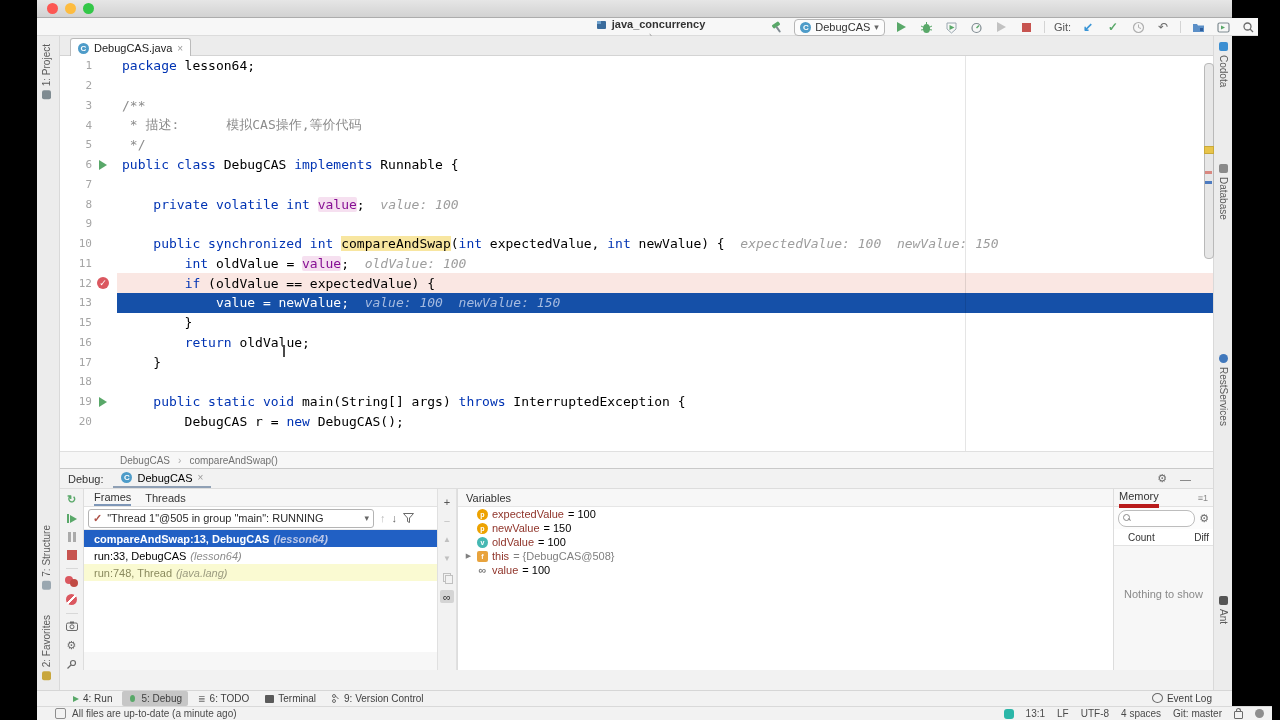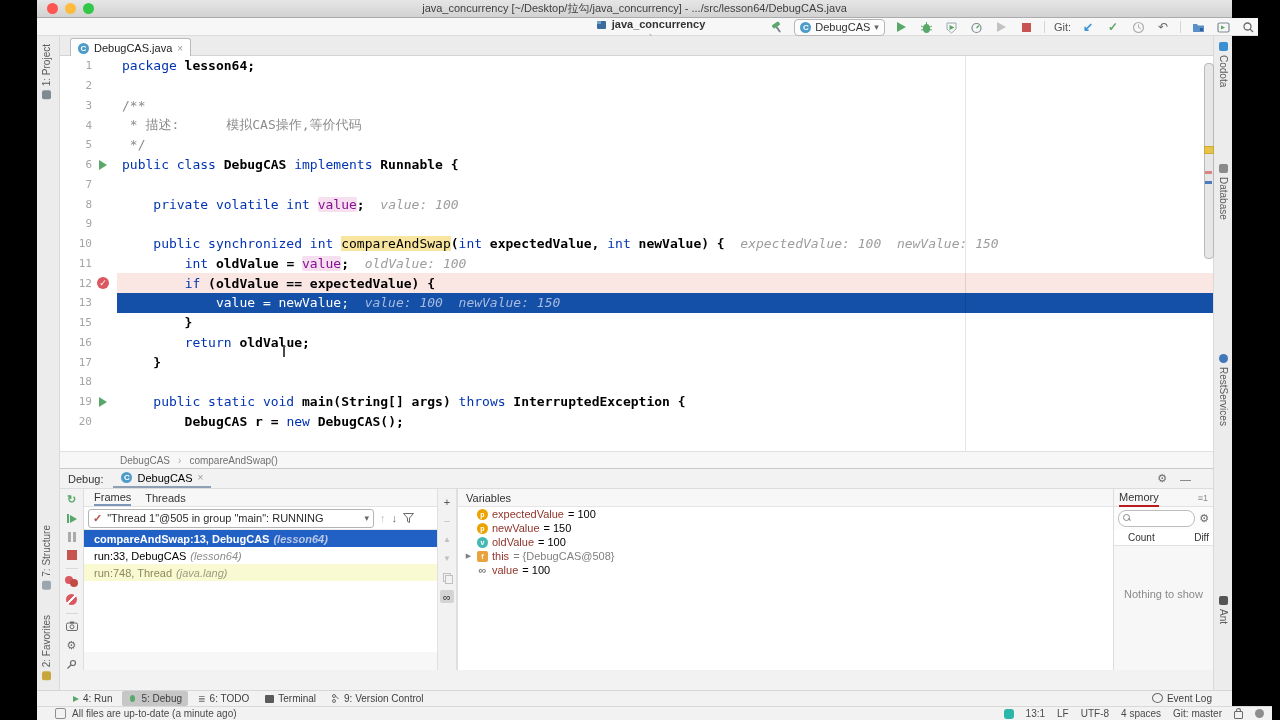--- a/index.html
+++ b/index.html
@@ -43,21 +43,21 @@
   #editor{left:23px;top:56px;width:1153px;height:395px;background:#FFF;overflow:hidden;}
   .code-line{display:flex;height:19.75px;align-items:center;}
   .gut{width:57px;flex:0 0 57px;display:flex;align-items:center;height:100%;}
   .gut .num{width:32px;text-align:right;font-family:"DejaVu Sans Mono",monospace;font-size:11px;color:#A5A5A5;}
   .gut .gic{width:22px;display:flex;justify-content:center;align-items:center;}
   .codearea{flex:1;height:100%;display:flex;align-items:center;white-space:pre;
             font-family:"DejaVu Sans Mono",monospace;font-size:13px;color:#000;padding-left:5px;}
   .hl-bp .codearea{background:#FAE7E3;}
   .hl-exec .codearea{background:#1550A8;}
   .tk-k{color:#0033B3;}
-  .tk-p{color:#000;font-weight:bold;}
+  .tk-p{color:#000;}
   .tk-c{color:#8C8C8C;}
   .tk-s{color:#067D17;}
   .tk-f,.tk-fh{color:#871094;}
   .tk-fh{background:#F6E0F0;border-radius:2px;}
   .tk-mh{background:#F8E6A0;}
   .tk-h{color:#9D9D9D;font-style:italic;}
   .tk-hw{color:#A6BBE0;font-style:italic;}
   .tk-w{color:#FFF;}
   .tk-i{font-style:italic;}
   .tk-sf{color:#871094;font-style:italic;}
@@ -126,21 +126,21 @@
   .vic.param{background:#EDA200;}
   .vic.local{background:#45B8B3;}
   .vic.field{background:#E8A33D;border-radius:2px;}
   .vic.watch{background:none;color:#7A7A7A;font-size:11px;font-weight:bold;}
   .vname{color:#90342A;}
   .vval{color:#000;}
   .vval.obj{color:#7F7F7F;}
   
   #memory{position:absolute;left:1053px;top:20px;width:100px;height:181px;background:#F7F7F7;border-left:1px solid #DDD;box-sizing:border-box;}
   #mem-header{height:17px;display:flex;align-items:center;justify-content:space-between;padding:0 5px;border-bottom:1px solid #E2E2E2;}
-  #mem-title{border-bottom:2px solid #b91c1c;height:16px;display:flex;align-items:center;color:#333;}
+  #mem-title{border-bottom:4px solid #b91c1c;height:16px;display:flex;align-items:center;color:#333;}
   #mem-search-row{height:22px;display:flex;align-items:center;gap:4px;padding:0 4px;background:#FCFCFC;}
   #mem-search{flex:1;height:15px;border:1px solid #BDBDBD;border-radius:8px;background:#FFF;display:flex;align-items:center;padding-left:4px;}
   #mem-cols{height:16px;display:flex;align-items:center;border-bottom:1px solid #E2E2E2;background:#FFF;font-size:10px;color:#333;}
   #mem-empty{margin-top:42px;text-align:center;color:#8A8A8A;font-size:11px;}
   .mag{width:8px;height:8px;position:relative;}
   .mag i{position:absolute;width:5px;height:5px;border:1px solid #8A8A8A;border-radius:50%;}
   .mag u{position:absolute;left:5px;top:5px;width:3px;height:1px;background:#8A8A8A;transform:rotate(45deg);}
   
   #bottombar{left:0;top:690px;width:1195px;height:16px;background:#F2F2F2;border-top:1px solid #D6D6D6;
              box-sizing:border-box;display:flex;align-items:center;font-size:10px;color:#404040;}
@@ -160,21 +160,20 @@
 </style>
 </head>
 <body>
 
 <div id="app">
 
   <div id="titlebar" class="abs">
     <span style="margin-left:10px">
       <span class="traffic" style="background:#FC5753"></span><span class="traffic" style="background:#FDBC40"></span><span class="traffic" style="background:#33C748"></span>
     </span>
-    <span id="title-text">java_concurrency [~/Desktop/拉勾/java_concurrency] - .../src/lesson64/DebugCAS.java</span>
   </div>
 
   <div id="navbar" class="abs">
     <span class="crumb">
       <span class="mini-ic">
           <svg width="11" height="11">
             <rect x="1" y="2" width="9" height="8" rx="1" fill="#3B6C9C"></rect>
             <rect x="1" y="2" width="4" height="3" fill="#6FA1CC"></rect>
           </svg>
         </span>

